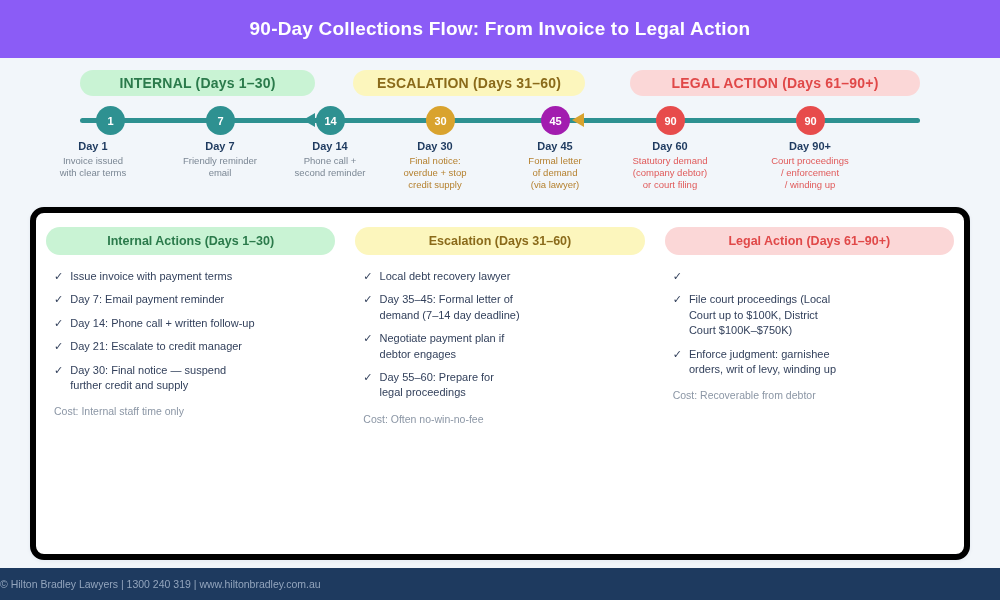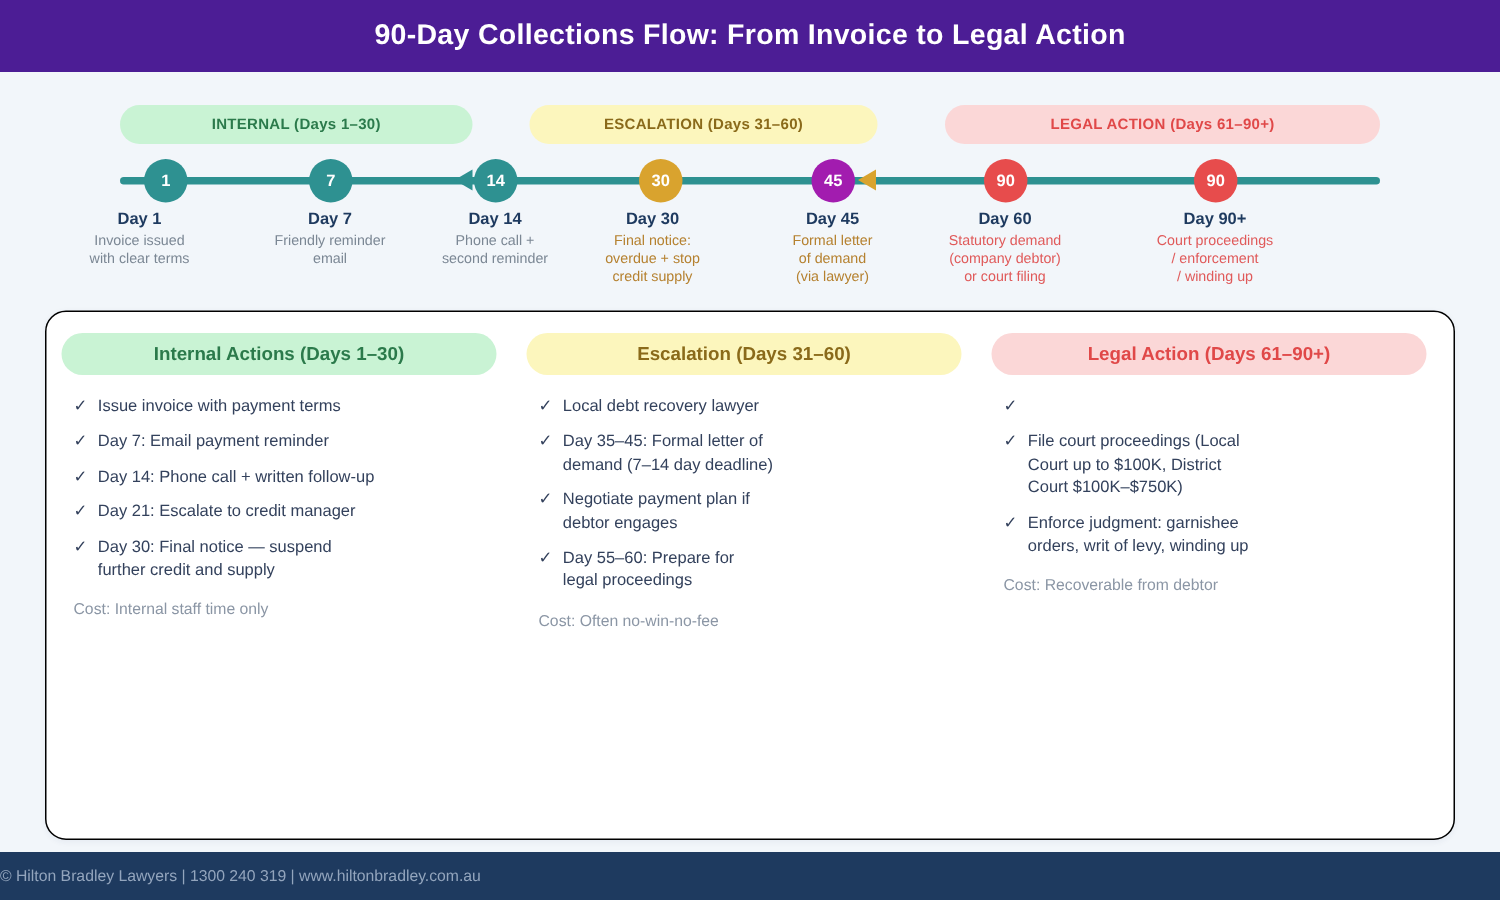--- a/index.html
+++ b/index.html
@@ -4,31 +4,31 @@
 <style>
   * { margin: 0; padding: 0; box-sizing: border-box; }
   html, body { width: 1000px; height: 600px; }
   body {
     position: relative;
     font-family: "Liberation Sans", sans-serif;
     background: #f2f6fa;
     overflow: hidden;
   }
   .header {
-    position: absolute; top: 0; left: 0; width: 1000px; height: 48px;
-    background: #4c1d95;
+    position: absolute; top: 0; left: 0; width: 1000px; height: 58px;
+    background: #8b5cf6;
     display: flex; align-items: center; justify-content: center;
   }
   .header h1 { color: #ffffff; font-size: 19px; font-weight: bold; letter-spacing: 0.2px; }
 
   .phase-pill {
     position: absolute; top: 70px; height: 26px;
     border-radius: 13px;
     display: flex; align-items: center; justify-content: center;
-    font-size: 10px; font-weight: bold; letter-spacing: 0.2px;
+    font-size: 14px; font-weight: bold; letter-spacing: 0.2px;
   }
   .timeline-line {
     position: absolute; top: 118px; left: 80px; width: 840px; height: 5px;
     border-radius: 3px;
   }
   .node {
     position: absolute; top: 106px; width: 29px; height: 29px;
     border-radius: 50%;
     display: flex; align-items: center; justify-content: center;
     color: #ffffff; font-size: 11px; font-weight: bold;
@@ -44,21 +44,21 @@
   .node-label {
     position: absolute; top: 140px; width: 130px;
     text-align: center;
   }
   .node-label .day { font-size: 11px; font-weight: bold; color: #1e3a5f; margin-bottom: 3px; }
   .node-label .desc { font-size: 9.5px; line-height: 1.28; white-space: pre-line; }
 
   .cards-panel {
     position: absolute; top: 207px; left: 30px; width: 940px; height: 353px;
     background: #ffffff;
-    border: 1px solid #000000;
+    border: 6px solid #000000;
     border-radius: 14px;
     box-shadow: 0 1px 4px rgba(30,58,95,0.06);
     padding: 14px 10px;
     display: flex; gap: 20px;
   }
   .card { width: 290px; }
   .card-title {
     height: 28px; border-radius: 14px;
     display: flex; align-items: center; justify-content: center;
     font-size: 12.5px; font-weight: bold;

